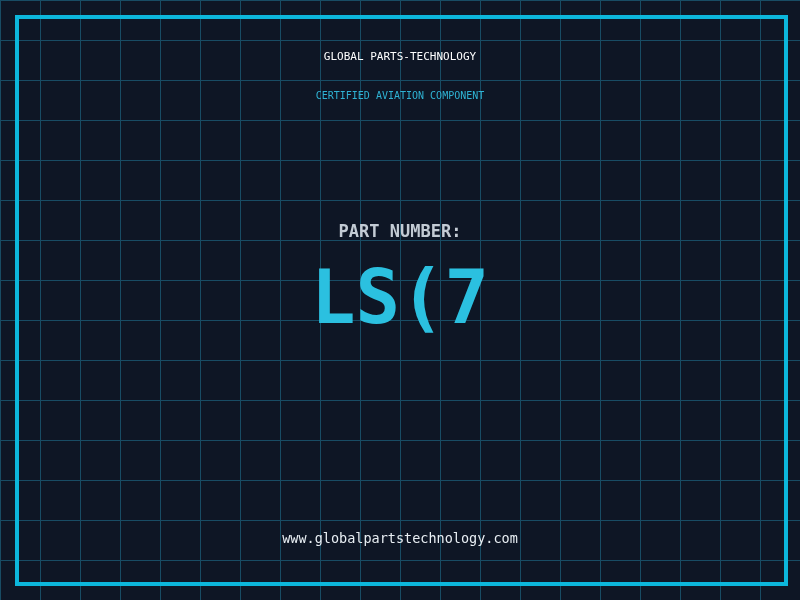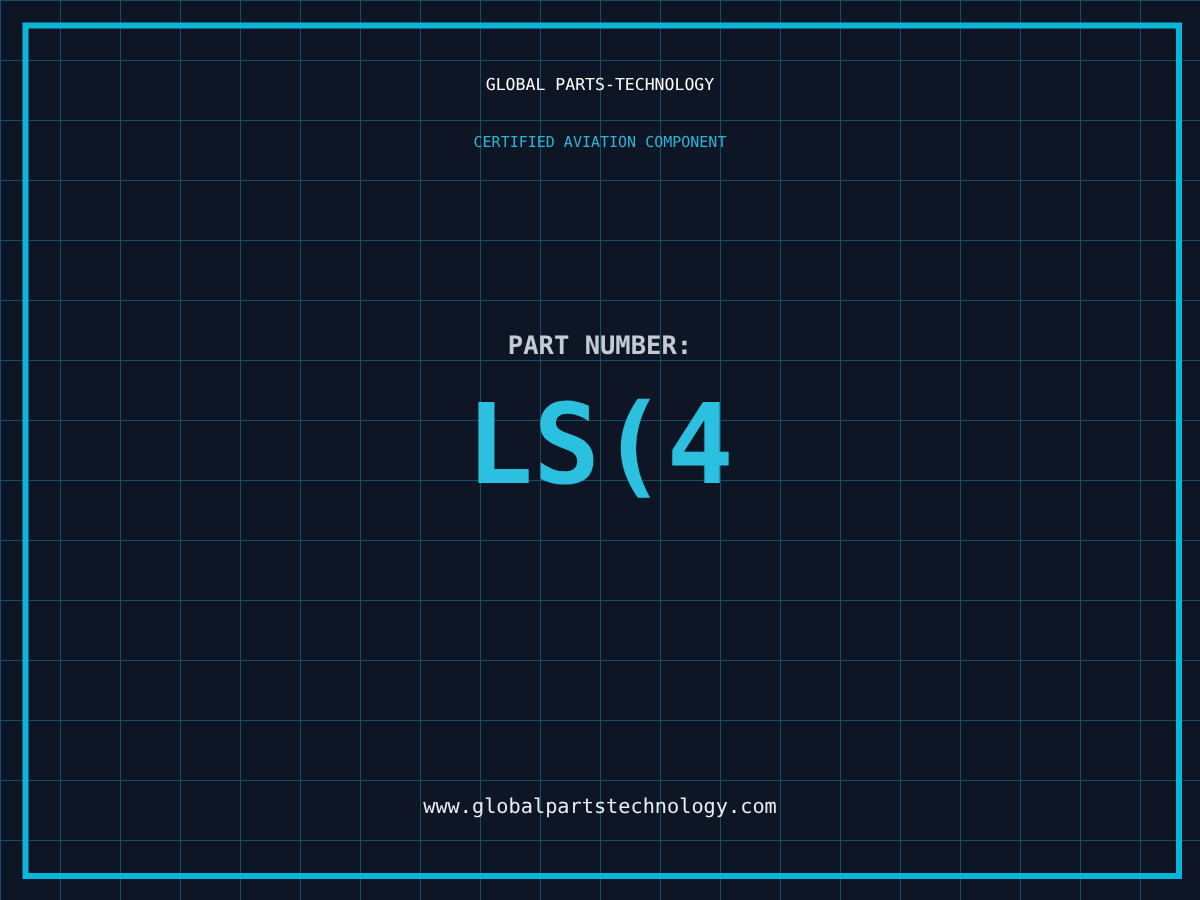--- a/index.html
+++ b/index.html
@@ -78,16 +78,16 @@
 <div>
   <div class="grid-overlay"></div>
   <div class="frame"></div>
 
   <div class="txt company-name">GLOBAL PARTS-TECHNOLOGY</div>
 
   <div class="txt subtitle">CERTIFIED AVIATION COMPONENT</div>
 
   <div class="txt part-label">PART NUMBER:</div>
 
-  <div class="txt part-value">LS(4</div>
+  <div class="txt part-value">LS(7</div>
 
   <div class="txt website">www.globalpartstechnology.com</div>
 </div>
 
 </body></html>

